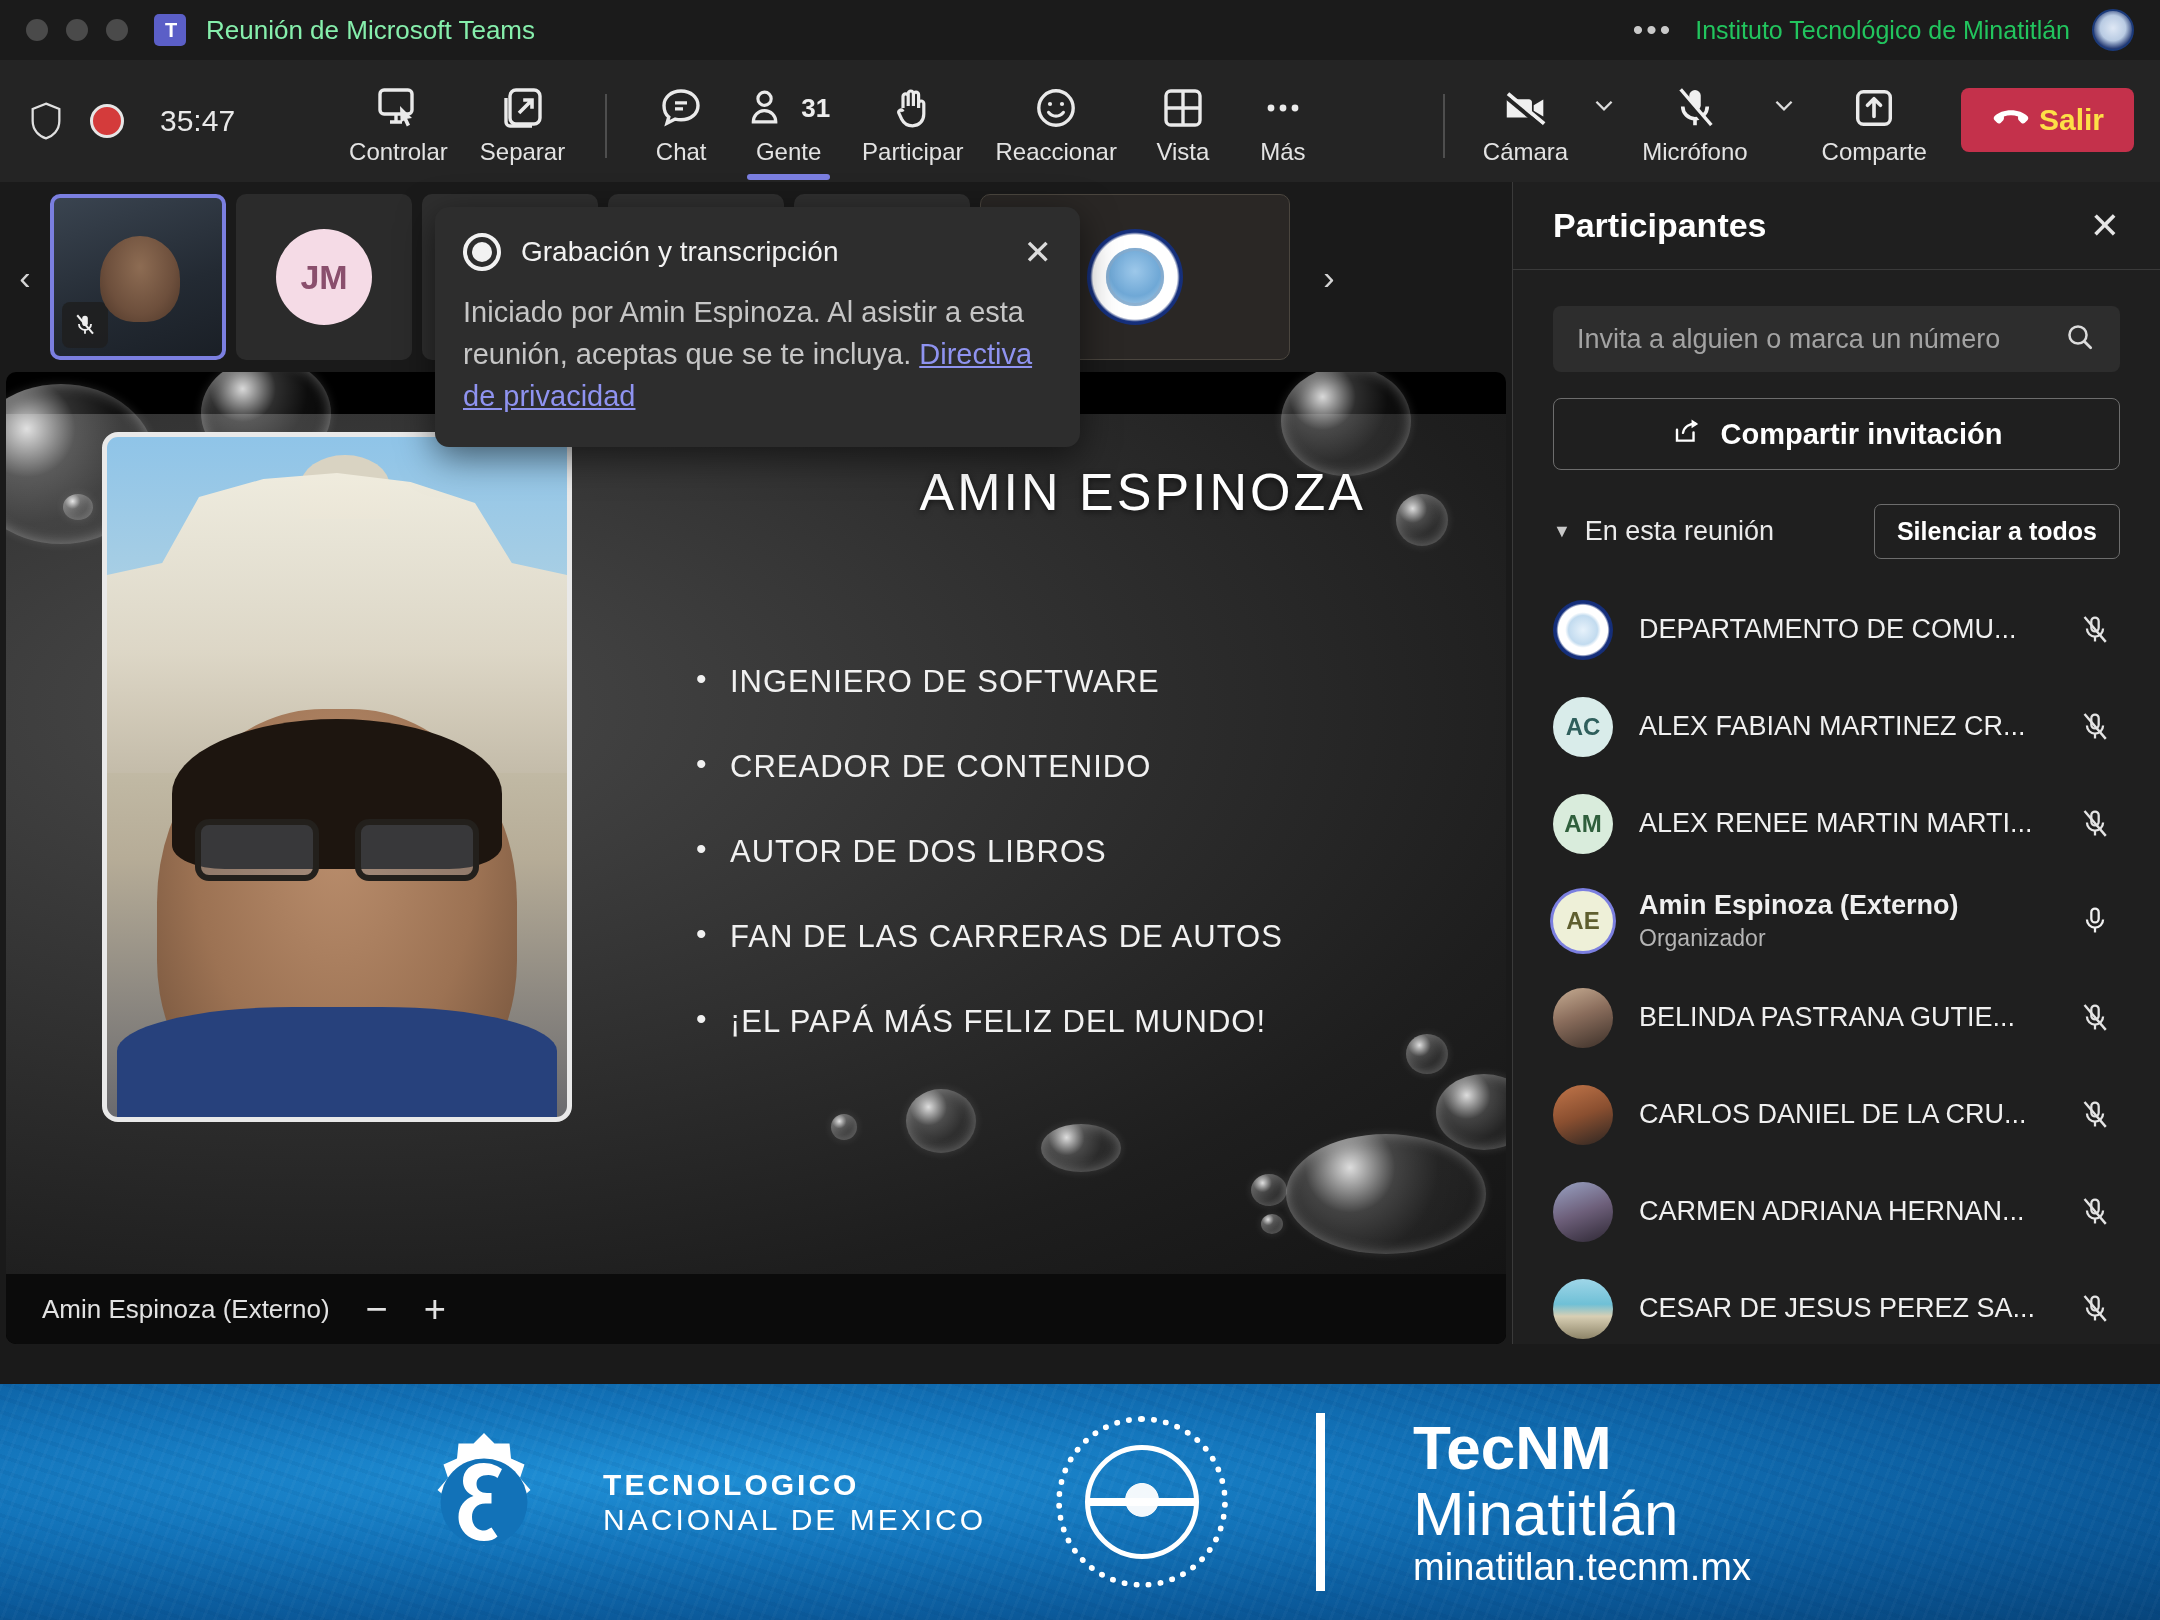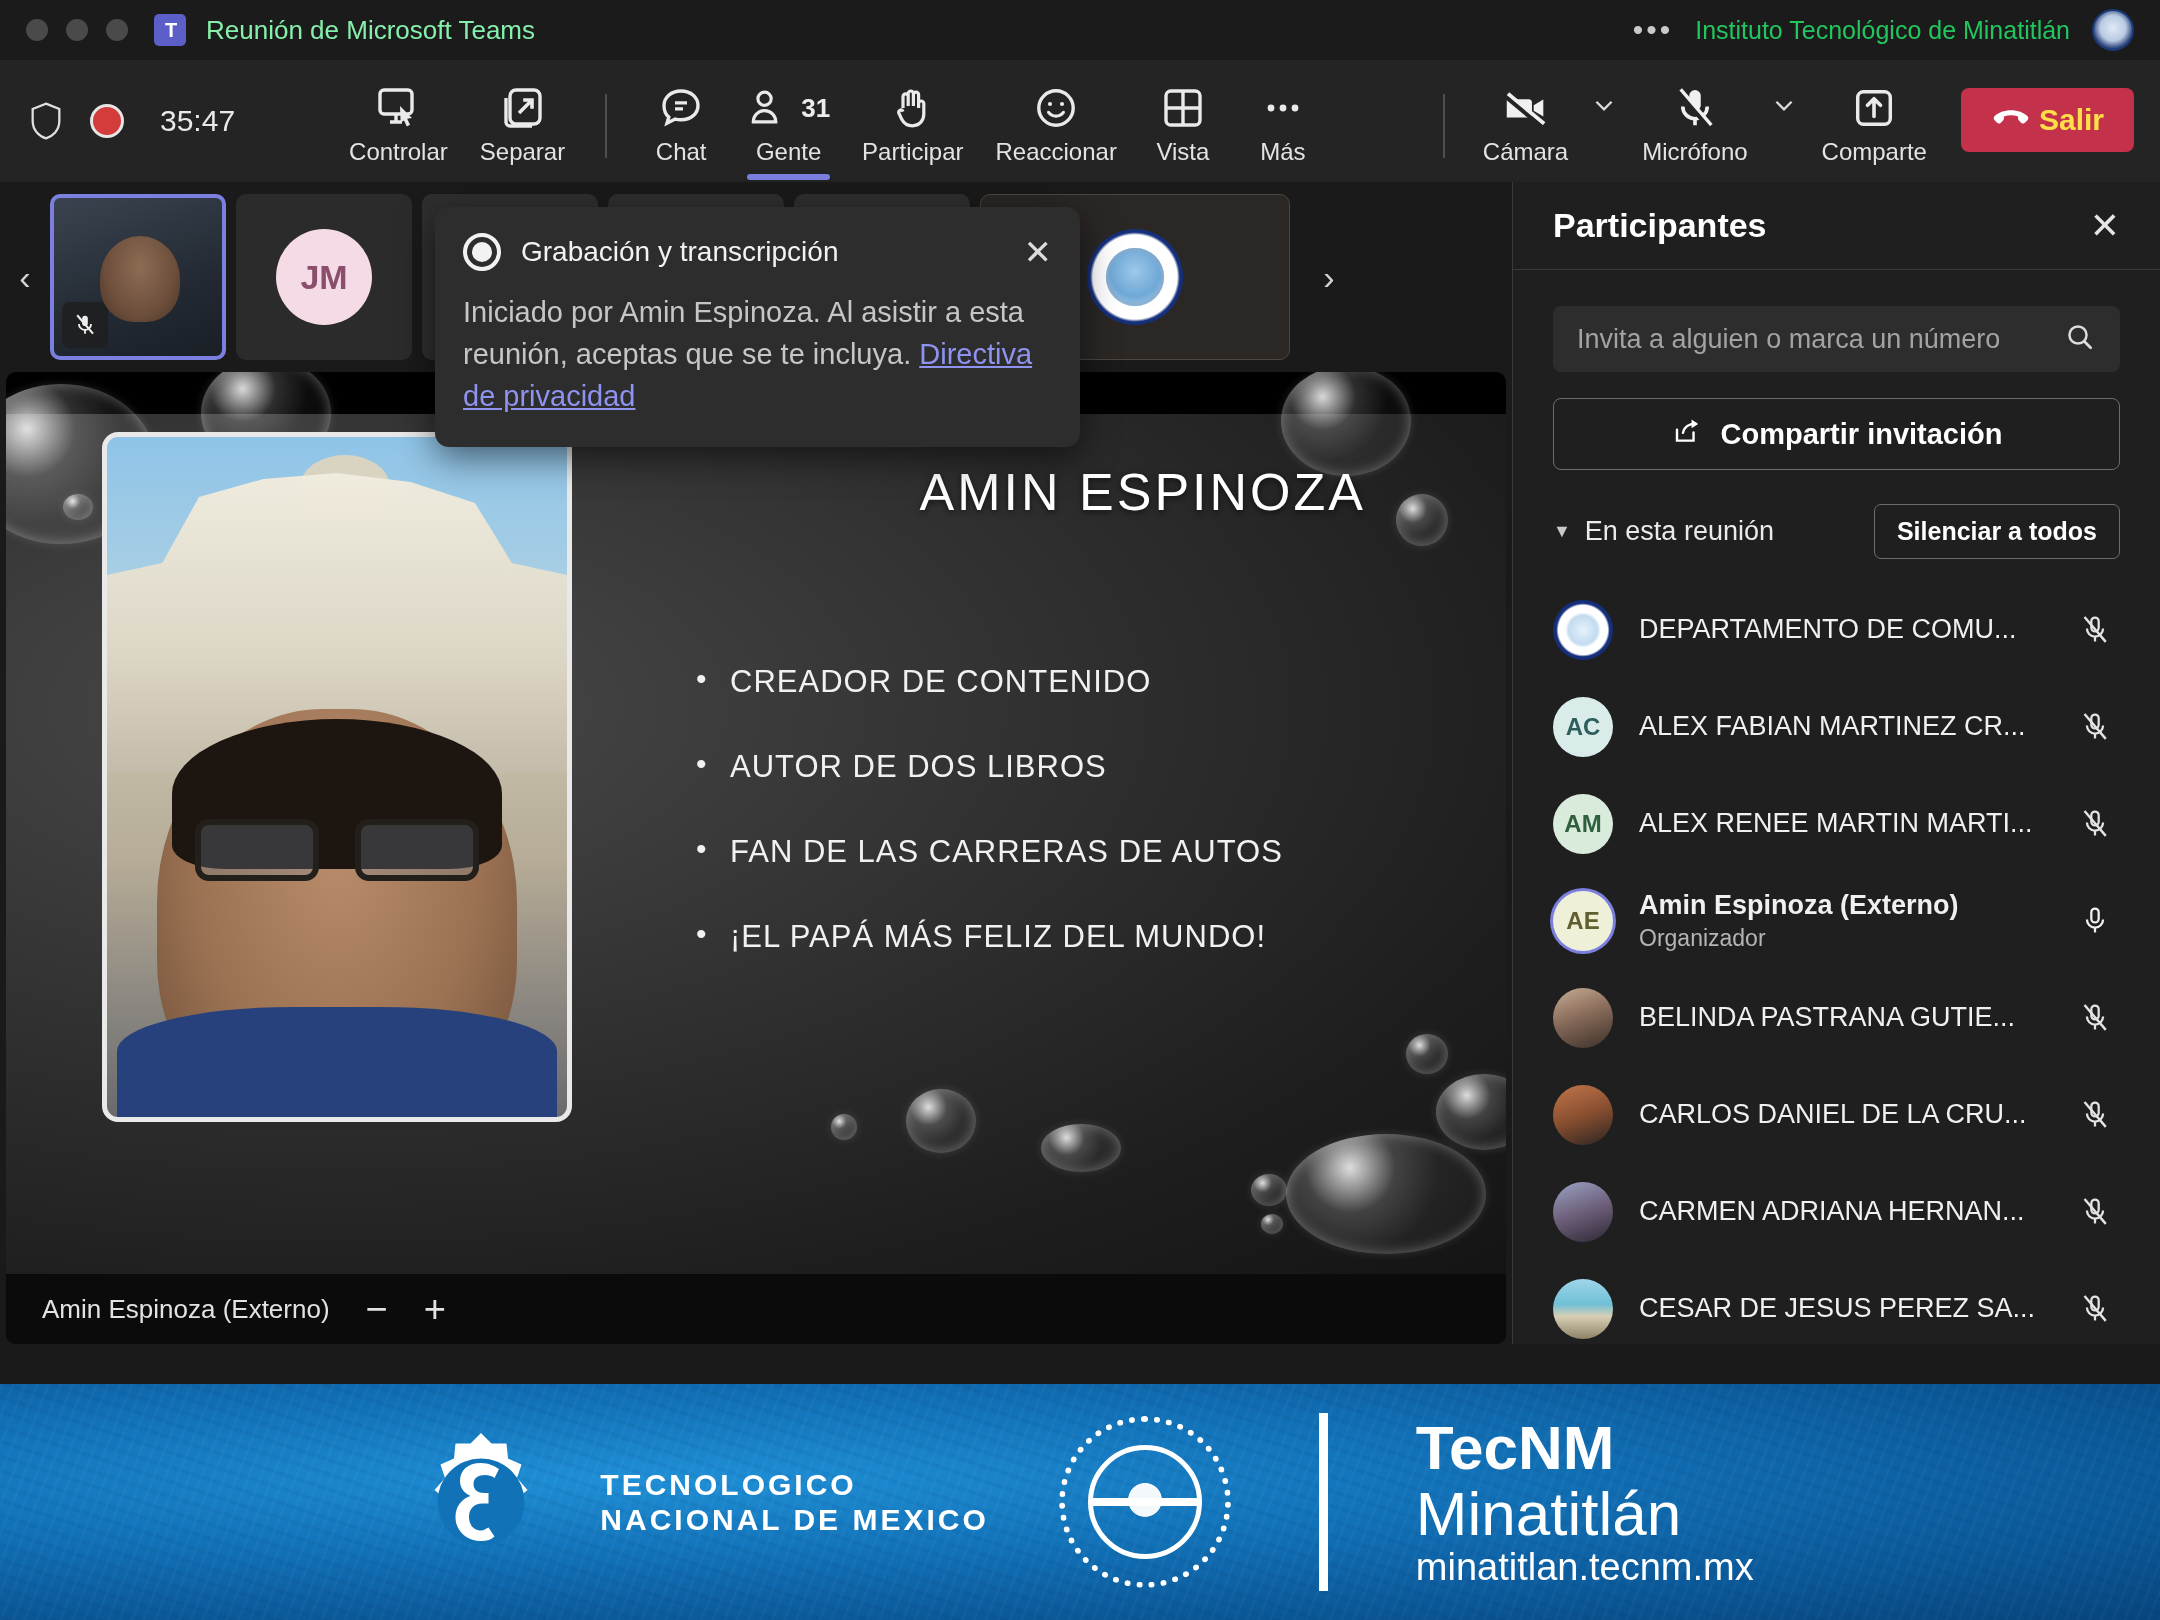--- a/index.html
+++ b/index.html
@@ -287,21 +287,21 @@
     content: ""; position: absolute; inset: 0; opacity: .25;
     background:
       repeating-linear-gradient(112deg, rgba(255,255,255,.10) 0 3px, transparent 3px 11px),
       repeating-linear-gradient(18deg, rgba(0,40,90,.22) 0 4px, transparent 4px 14px);
   }
   .f-inner { position: relative; display: flex; align-items: center; gap: 44px; }
   .gear-logo { width: 150px; height: 150px; position: relative; }
   .gear-logo svg { display: block; }
   .tnm-text { color: #fff; line-height: 1.18; }
   .tnm-text .l1 { font-size: 30px; letter-spacing: 3px; font-weight: 700; }
-  .tnm-text .l2 { font-size: 30px; letter-spacing: 3px; font-weight: 700; }
+  .tnm-text .l2 { font-size: 30px; letter-spacing: 3px; font-weight: 400; }
   .seal-big {
     width: 172px; height: 172px; border-radius: 50%;
     border: 6px dotted #fff; position: relative;
     display: flex; align-items: center; justify-content: center; margin-left: 26px;
   }
   .seal-big::after {
     content: ""; width: 104px; height: 104px; border-radius: 50%;
     border: 5px solid #fff;
     background:
       radial-gradient(circle at 50% 48%, rgba(255,255,255,.95) 0 22%, transparent 23%),
@@ -556,20 +556,21 @@
         <span class="glasses">
           <span class="lens l"></span>
             <span class="lens r"></span>
         </span>
         <span class="shirt"></span>
       </div>
 
       <div class="slide-title">AMIN ESPINOZA</div>
 
       <ul class="bullets">
+        <li>INGENIERO DE SOFTWARE</li>
         <li>CREADOR DE CONTENIDO</li>
         <li>AUTOR DE DOS LIBROS</li>
         <li>FAN DE LAS CARRERAS DE AUTOS</li>
         <li>¡EL PAPÁ MÁS FELIZ DEL MUNDO!</li>
       </ul>
     </div>
 
     <div class="stage-bar">
       <span class="presenter-name">Amin Espinoza (Externo)</span>
       <span class="zoom-ctl">

